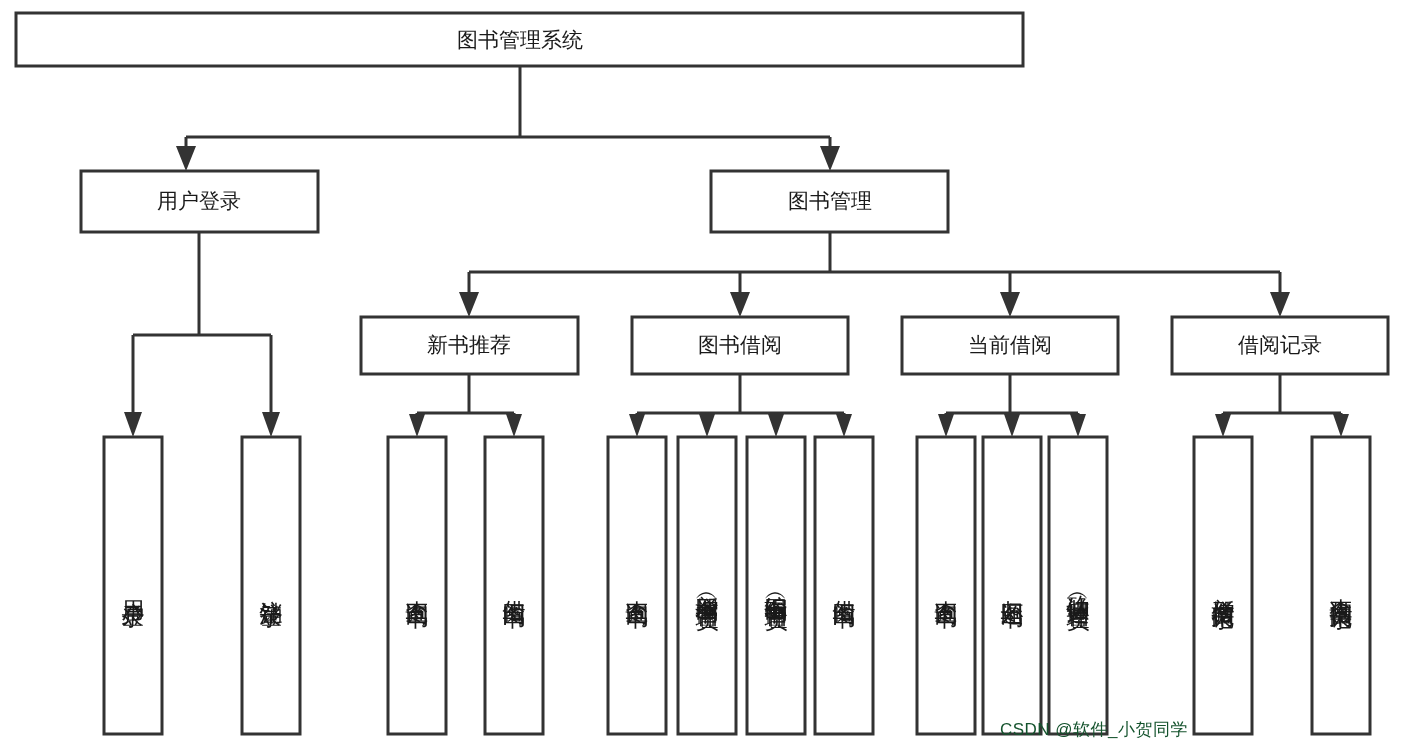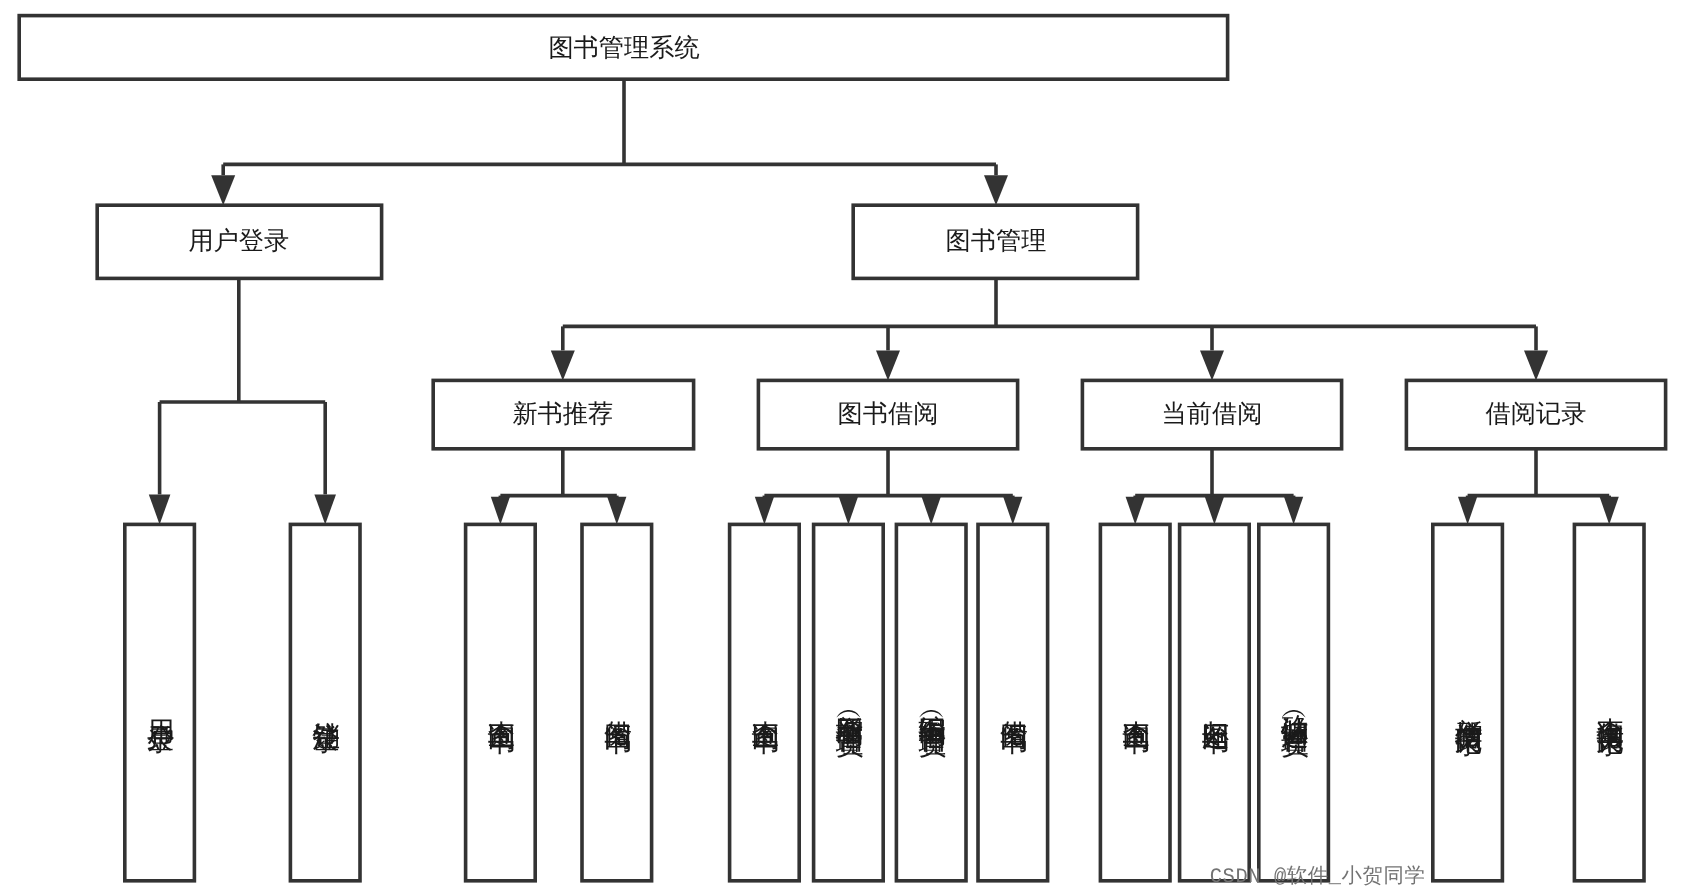--- a/index.html
+++ b/index.html
@@ -44,23 +44,23 @@
     font-family: "DejaVu Sans", "Liberation Sans", sans-serif;
     font-size: 21px;
     fill: #1a1a1a;
     text-anchor: middle;
     dominant-baseline: middle;
   }
   .watermark {
     position: absolute;
     right: 8px;
     bottom: 6px;
-    font-family: Liberation Mono, monospace;
+    font-family: Liberation Sans, sans-serif;
     font-size: 17px;
-    color: #737373;
+    color: #14532d;
     letter-spacing: 0.5px;
     white-space: nowrap;
     user-select: none;
   }
   .vlabel {
     position: absolute;
     writing-mode: vertical-rl;
     text-orientation: upright;
     font-family: "DejaVu Sans", "Liberation Sans", sans-serif;
     font-size: 23px;

